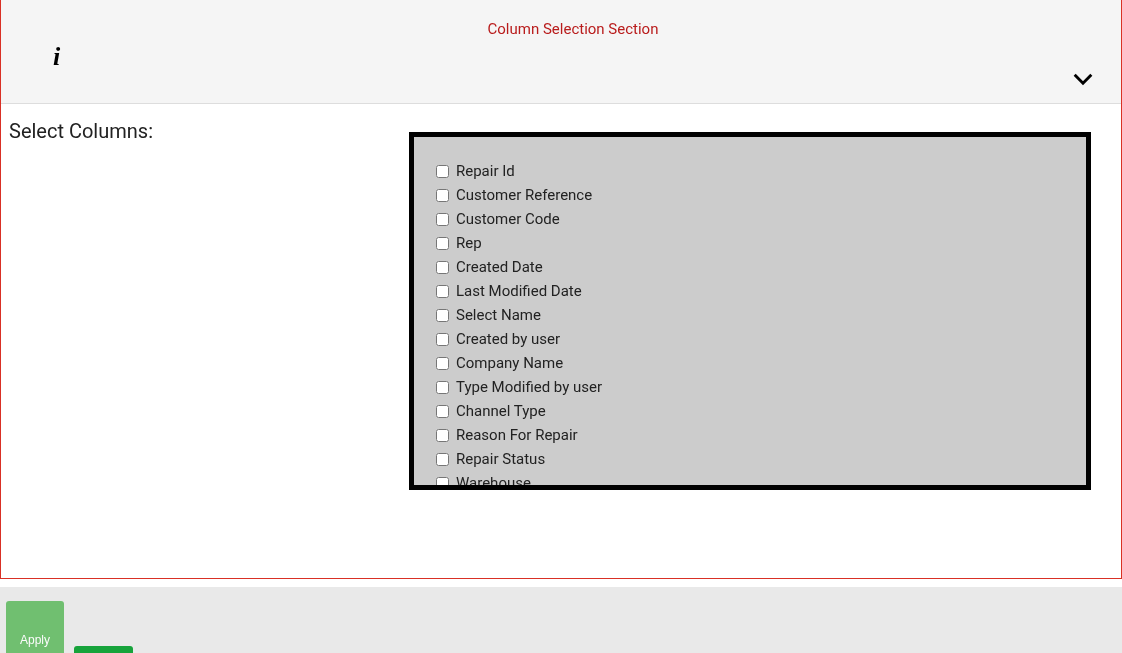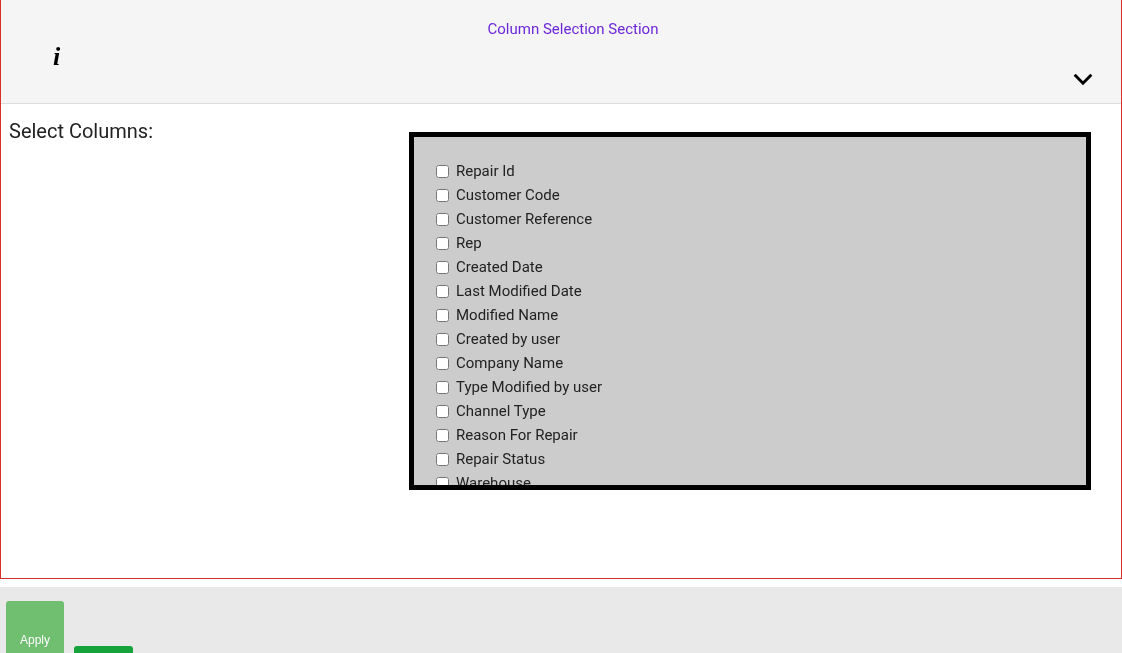--- a/index.html
+++ b/index.html
@@ -18,21 +18,21 @@
     .panel-header {
       background: #f5f5f5;
       border-bottom: 1px solid #ddd;
       height: 104px;
       position: relative;
     }
     .panel-title {
       text-align: center;
       padding-top: 20px;
       font-size: 15px;
-      color: #6d28d9;
+      color: #b91c1c;
       font-weight: 400;
       margin-left: 24px;
     }
     .info-icon {
       position: absolute;
       left: 52px;
       top: 42px;
       font-style: italic;
       font-family: Georgia, serif;
       font-size: 26px;
@@ -125,41 +125,41 @@
   <div class="panel-body">
     <div class="select-label">Select Columns:</div>
     <div class="listarea-wrap">
       <div class="listarea" id="listarea">
           <label class="col-item">
             <input type="checkbox" style="">
             <span>Repair Id</span>
           </label>
           <label class="col-item">
             <input type="checkbox" style="">
-            <span>Customer Code</span>
+            <span>Customer Reference</span>
           </label>
           <label class="col-item">
             <input type="checkbox" style="">
-            <span>Customer Reference</span>
+            <span>Customer Code</span>
           </label>
           <label class="col-item">
             <input type="checkbox" style="">
             <span>Rep</span>
           </label>
           <label class="col-item">
             <input type="checkbox" style="">
             <span>Created Date</span>
           </label>
           <label class="col-item">
             <input type="checkbox" style="">
             <span>Last Modified Date</span>
           </label>
           <label class="col-item">
             <input type="checkbox" style="">
-            <span>Modified Name</span>
+            <span>Select Name</span>
           </label>
           <label class="col-item">
             <input type="checkbox" style="">
             <span>Created by user</span>
           </label>
           <label class="col-item">
             <input type="checkbox" style="">
             <span>Company Name</span>
           </label>
           <label class="col-item">

